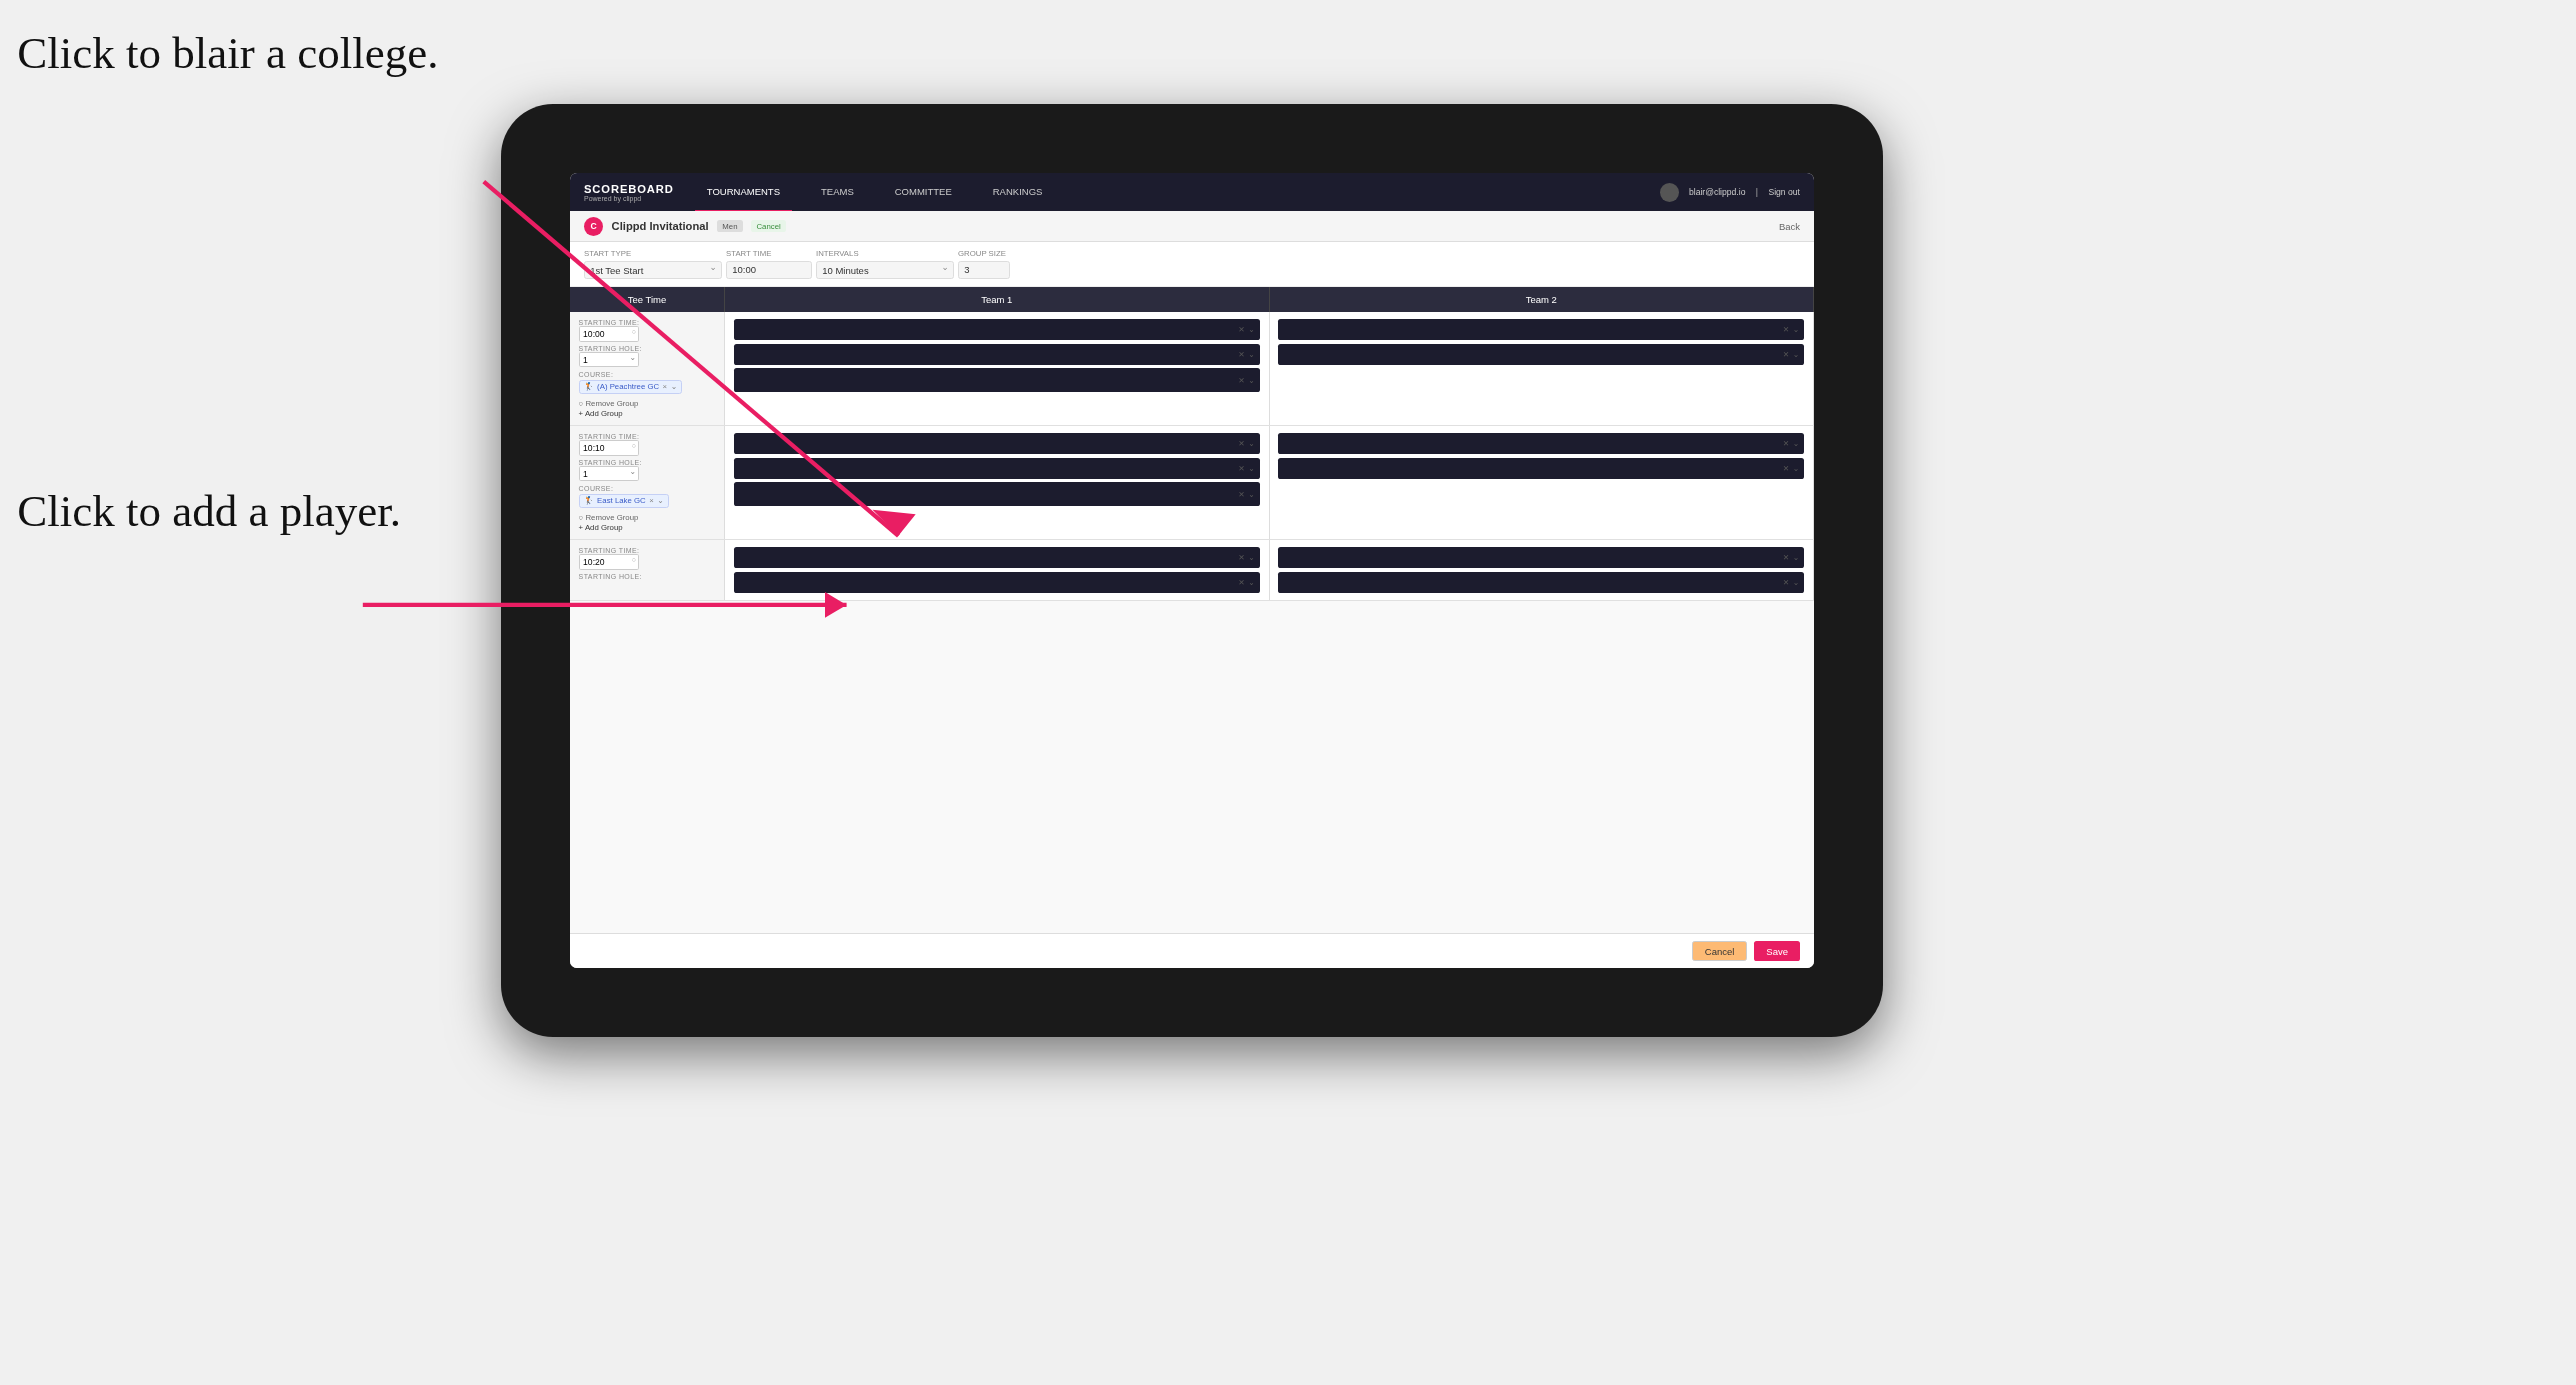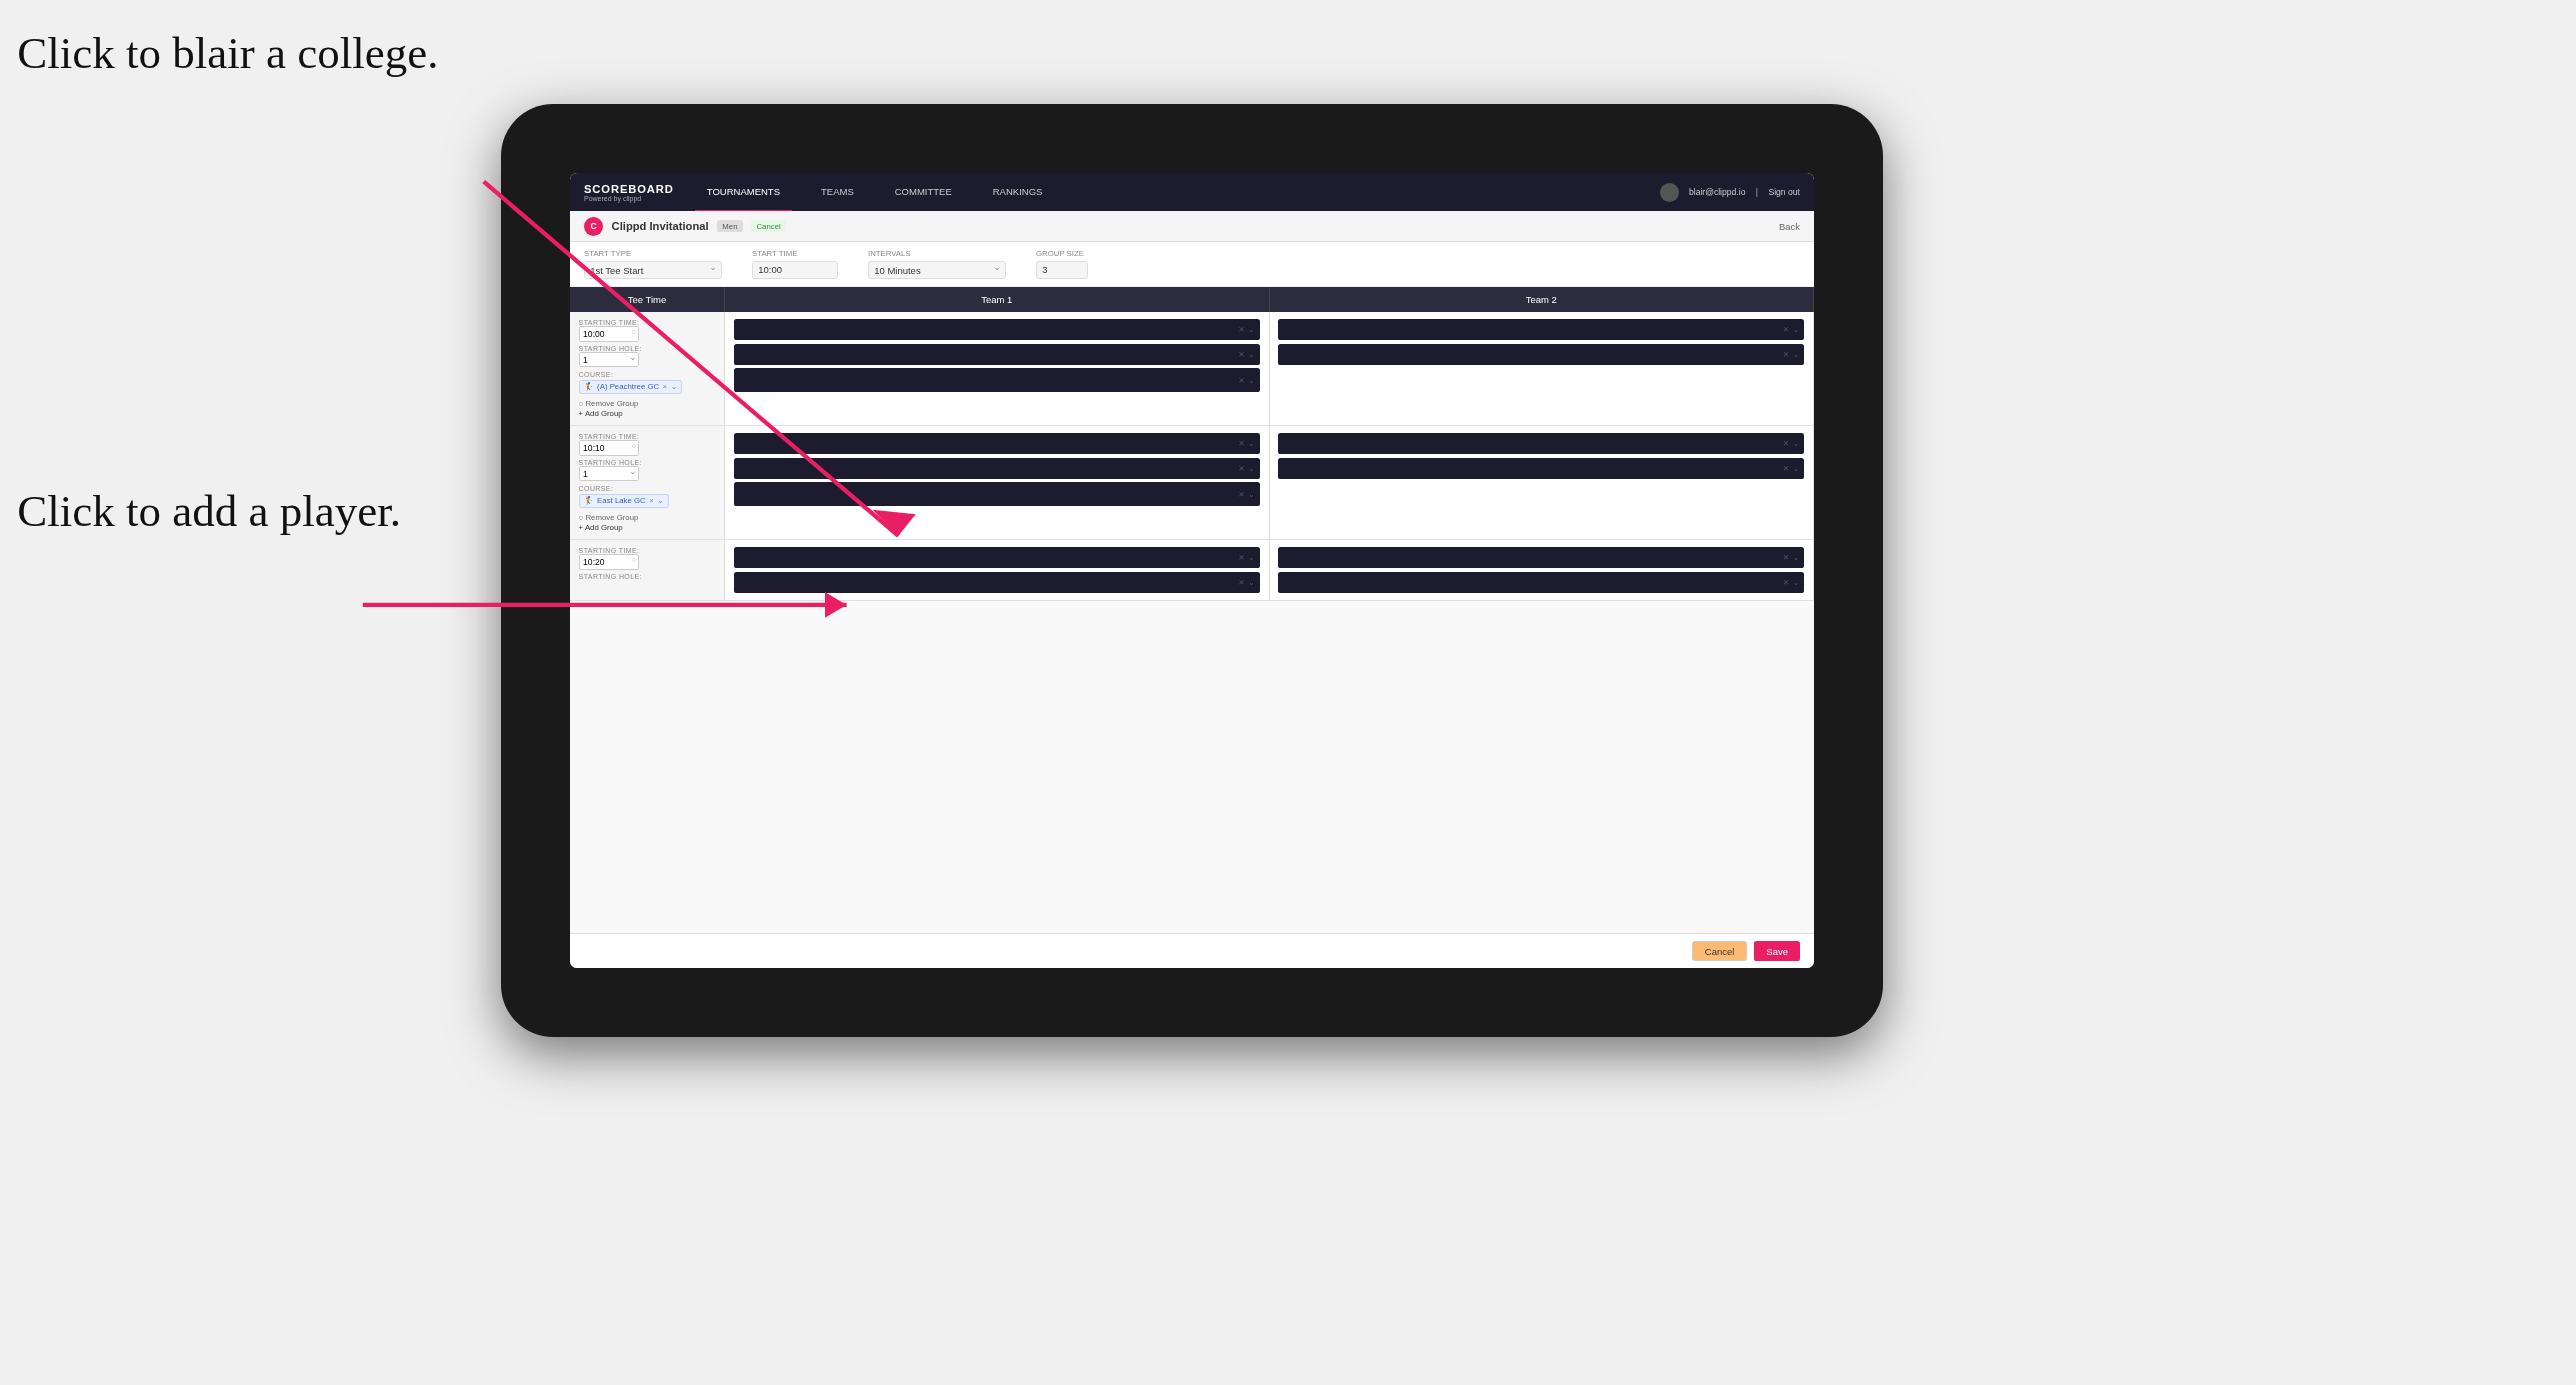--- a/index.html
+++ b/index.html
@@ -163,21 +163,21 @@
       font-size: 9.5px;
       color: #666;
       cursor: pointer;
     }
 
     
     .controls-row {
       background: #fff;
       padding: 7px 14px;
       display: flex;
-      gap: 30px;
+      gap: 4px;
       border-bottom: 0.9px solid #eee;
       flex-shrink: 0;
     }
     .control-group {
       display: flex;
       flex-direction: column;
       gap: 2.6px;
     }
     .control-label {
       font-size: 7.8px;

